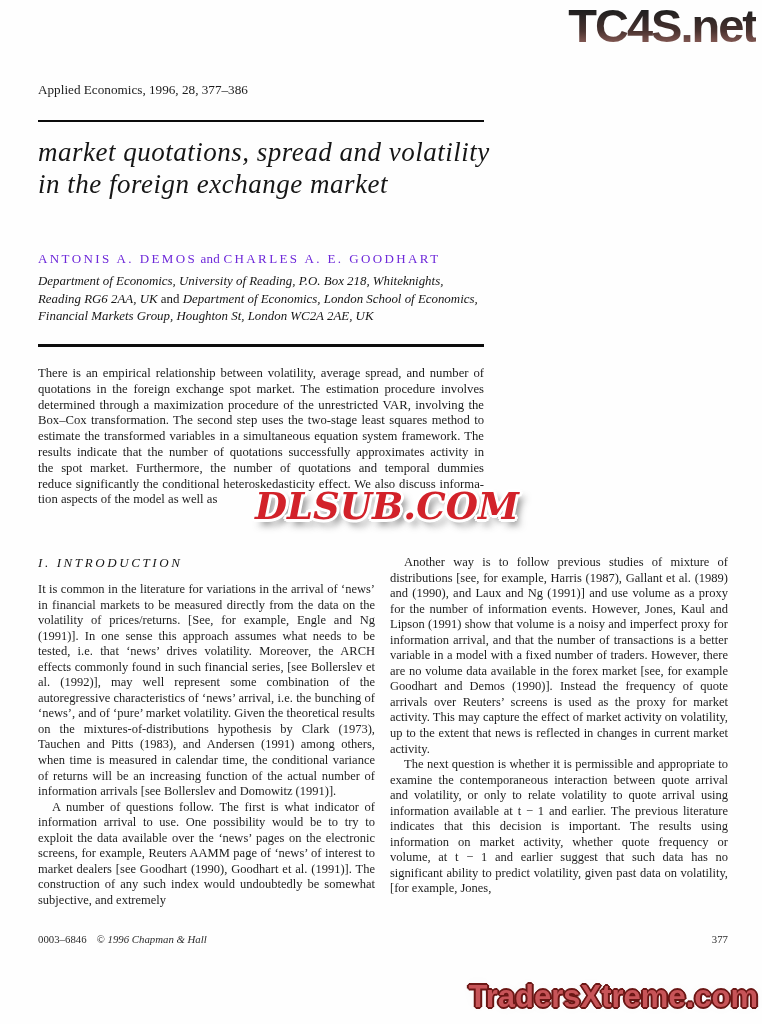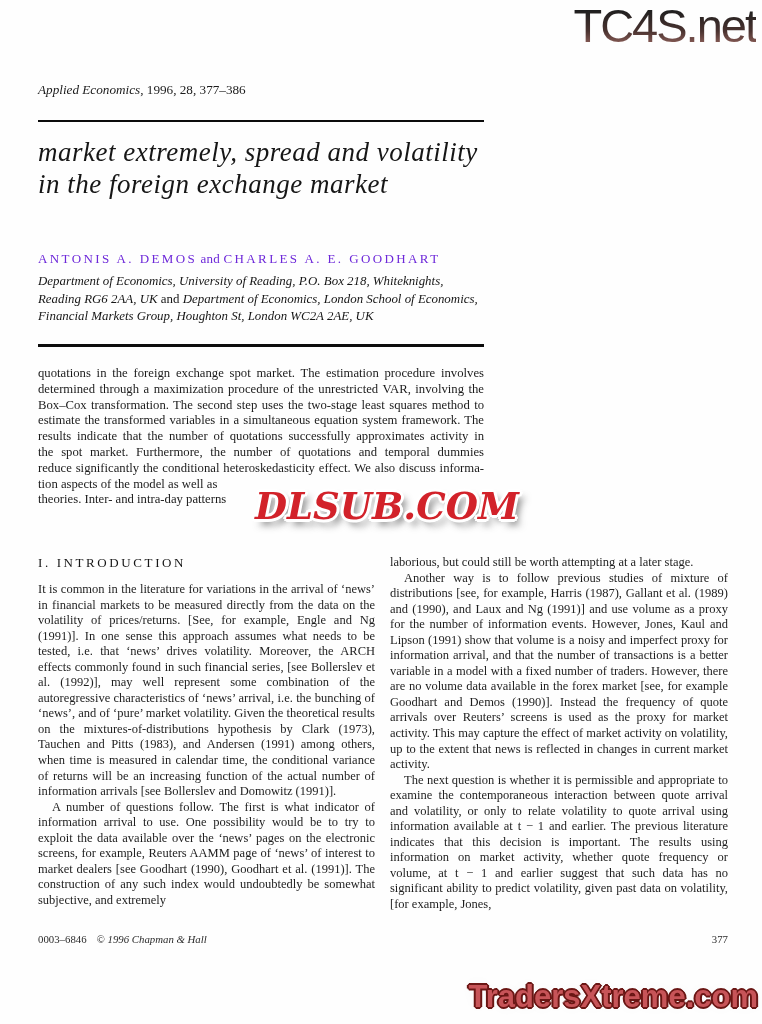--- a/index.html
+++ b/index.html
@@ -4,21 +4,21 @@
 <style>
   html,body{margin:0;padding:0;background:#e8e8e8;}
   .page{
     position:relative;width:762px;height:1024px;margin:0 auto;
     background:#fefefe;overflow:hidden;
     font-family:"Liberation Serif", serif;color:#1b1b1b;
   }
   
   .wm-top{
     position:absolute;top:2px;right:6px;
-    font-family:"Liberation Sans", sans-serif;font-weight:normal;
+    font-family:"Liberation Sans", sans-serif;font-weight:bold;
     font-size:47px;letter-spacing:-2px;line-height:1;
     background:linear-gradient(to bottom,#1f1f1f 18%,#4a3330 62%,#96655f 95%);
     -webkit-background-clip:text;background-clip:text;
     color:#3a2a28;-webkit-text-fill-color:transparent;
   }
   .wm-mid{
     position:absolute;left:255px;top:488px;
     font-family:"DejaVu Serif", serif;font-weight:bold;
     font-size:37px;line-height:1;letter-spacing:0px;
     color:#d2222a;
@@ -39,21 +39,21 @@
     text-shadow:
       -1px -1px 0 #6b1715, 1px -1px 0 #6b1715,
       -1px  1px 0 #6b1715, 1px  1px 0 #6b1715,
       -2px  0   0 #6b1715, 2px  0   0 #6b1715,
        0   -2px 0 #6b1715, 0    2px 0 #6b1715,
        0 0 9px #ffffff, 0 0 14px #f2f2f2;
     z-index:6;
   }
   
   .journal-line{position:absolute;left:38px;top:82px;font-size:13.2px;}
-  .journal-line .it{font-style:italic;}
+  .journal-line .it{}
   .journal-line .b{font-weight:normal;}
   .rule{position:absolute;left:38px;background:#0c0c0c;}
   .rule-top{top:120px;width:446px;height:2px;}
   .rule-mid{top:344px;width:446px;height:2.6px;}
   .title{
     position:absolute;left:38px;top:137px;width:470px;
     font-style:italic;font-size:27px;line-height:31.5px;
     letter-spacing:0.5px;color:#161616;
   }
   .authors{position:absolute;left:38px;top:251px;font-size:13px;letter-spacing:2.4px;color:#6d28d9;}
@@ -63,21 +63,21 @@
     font-size:12.9px;line-height:17.5px;color:#161616;
   }
   .affiliation .it{font-style:italic;}
   
   .abstract{position:absolute;left:38px;top:366px;width:446px;font-size:12.7px;line-height:15.8px;}
   .abstract .line{text-align:justify;text-align-last:justify;white-space:normal;}
   .abstract .line.partial{text-align:right;text-align-last:left;}
   
   .section-heading{
     position:absolute;left:38px;top:555px;
-    font-size:13px;letter-spacing:2.6px;color:#161616;
+    font-size:13px;letter-spacing:2.6px;color:#161616;font-style:italic;
   }
   .col{position:absolute;font-size:12.5px;line-height:15.55px;text-align:justify;color:#1d1d1d;}
   .col-left{left:38px;top:582px;width:337px;}
   .col-right{left:390px;top:555px;width:338px;}
   .col p{margin:0;}
   .col p.indent{text-indent:14px;}
   
   .footer{
     position:absolute;left:38px;top:933px;width:690px;
     display:flex;justify-content:space-between;
@@ -93,57 +93,56 @@
 
   <div class="wm-top">TC4S.net</div>
 
   <div class="journal-line">
     <span class="it">Applied Economics</span><span>, 1996, </span><span class="b">28</span><span>, 377–386</span>
   </div>
 
   <div class="rule rule-top"></div>
 
   <div class="title">
-    <div>market extremely, spread and volatility</div>
+    <div>market quotations, spread and volatility</div>
     <div>in the foreign exchange market</div>
   </div>
 
   <div class="authors">
     <span>ANTONIS A. DEMOS</span><span class="conj"> and </span><span>CHARLES A. E. GOODHART</span>
   </div>
 
   <div class="affiliation">
     <span class="it">Department of Economics, University of Reading, P.O. Box 218, Whiteknights, Reading RG6 2AA, UK</span><span> and </span><span class="it">Department of Economics, London School of Economics, Financial Markets Group, Houghton St, London WC2A 2AE, UK</span>
   </div>
 
   <div class="rule rule-mid"></div>
 
   <div class="abstract">
+    <div class="line">There is an empirical relationship between volatility, average spread, and number of</div>
     <div class="line">quotations in the foreign exchange spot market. The estimation procedure involves</div>
     <div class="line">determined through a maximization procedure of the unrestricted VAR, involving the</div>
     <div class="line">Box–Cox transformation. The second step uses the two-stage least squares method to</div>
     <div class="line">estimate the transformed variables in a simultaneous equation system framework. The</div>
     <div class="line">results indicate that the number of quotations successfully approximates activity in</div>
     <div class="line">the spot market. Furthermore, the number of quotations and temporal dummies</div>
     <div class="line">reduce significantly the conditional heteroskedasticity effect. We also discuss informa-</div>
     <div class="line partial">tion aspects of the model as well as</div>
-    <div class="line partial">theories. Inter- and intra-day patterns</div>
   </div>
 
   <div class="wm-mid">DLSUB.COM</div>
 
   <div class="section-heading">I. INTRODUCTION</div>
 
   <div class="col col-left">
     <p>It is common in the literature for variations in the arrival of ‘news’ in financial markets to be measured directly from the data on the volatility of prices/returns. [See, for example, Engle and Ng (1991)]. In one sense this approach assumes what needs to be tested, i.e. that ‘news’ drives volatility. Moreover, the ARCH effects commonly found in such financial series, [see Bollerslev et al. (1992)], may well represent some combination of the autoregressive characteristics of ‘news’ arrival, i.e. the bunching of ‘news’, and of ‘pure’ market volatility. Given the theoretical results on the mixtures-of-distributions hypothesis by Clark (1973), Tauchen and Pitts (1983), and Andersen (1991) among others, when time is measured in calendar time, the conditional variance of returns will be an increasing function of the actual number of information arrivals [see Bollerslev and Domowitz (1991)].</p>
     <p class="indent">A number of questions follow. The first is what indicator of information arrival to use. One possibility would be to try to exploit the data available over the ‘news’ pages on the electronic screens, for example, Reuters AAMM page of ‘news’ of interest to market dealers [see Goodhart (1990), Goodhart et al. (1991)]. The construction of any such index would undoubtedly be somewhat subjective, and extremely</p>
   </div>
 
   <div class="col col-right">
-    <p>laborious, but could still be worth attempting at a later stage.</p>
     <p class="indent">Another way is to follow previous studies of mixture of distributions [see, for example, Harris (1987), Gallant et al. (1989) and (1990), and Laux and Ng (1991)] and use volume as a proxy for the number of information events. However, Jones, Kaul and Lipson (1991) show that volume is a noisy and imperfect proxy for information arrival, and that the number of transactions is a better variable in a model with a fixed number of traders. However, there are no volume data available in the forex market [see, for example Goodhart and Demos (1990)]. Instead the frequency of quote arrivals over Reuters’ screens is used as the proxy for market activity. This may capture the effect of market activity on volatility, up to the extent that news is reflected in changes in current market activity.</p>
     <p class="indent">The next question is whether it is permissible and appropriate to examine the contemporaneous interaction between quote arrival and volatility, or only to relate volatility to quote arrival using information available at t − 1 and earlier. The previous literature indicates that this decision is important. The results using information on market activity, whether quote frequency or volume, at t − 1 and earlier suggest that such data has no significant ability to predict volatility, given past data on volatility, [for example, Jones,</p>
   </div>
 
   <div class="footer">
     <div class="left-group">
       <span>0003–6846</span><span class="it">© 1996 Chapman &amp; Hall</span>
     </div>
     <div>377</div>
   </div>

